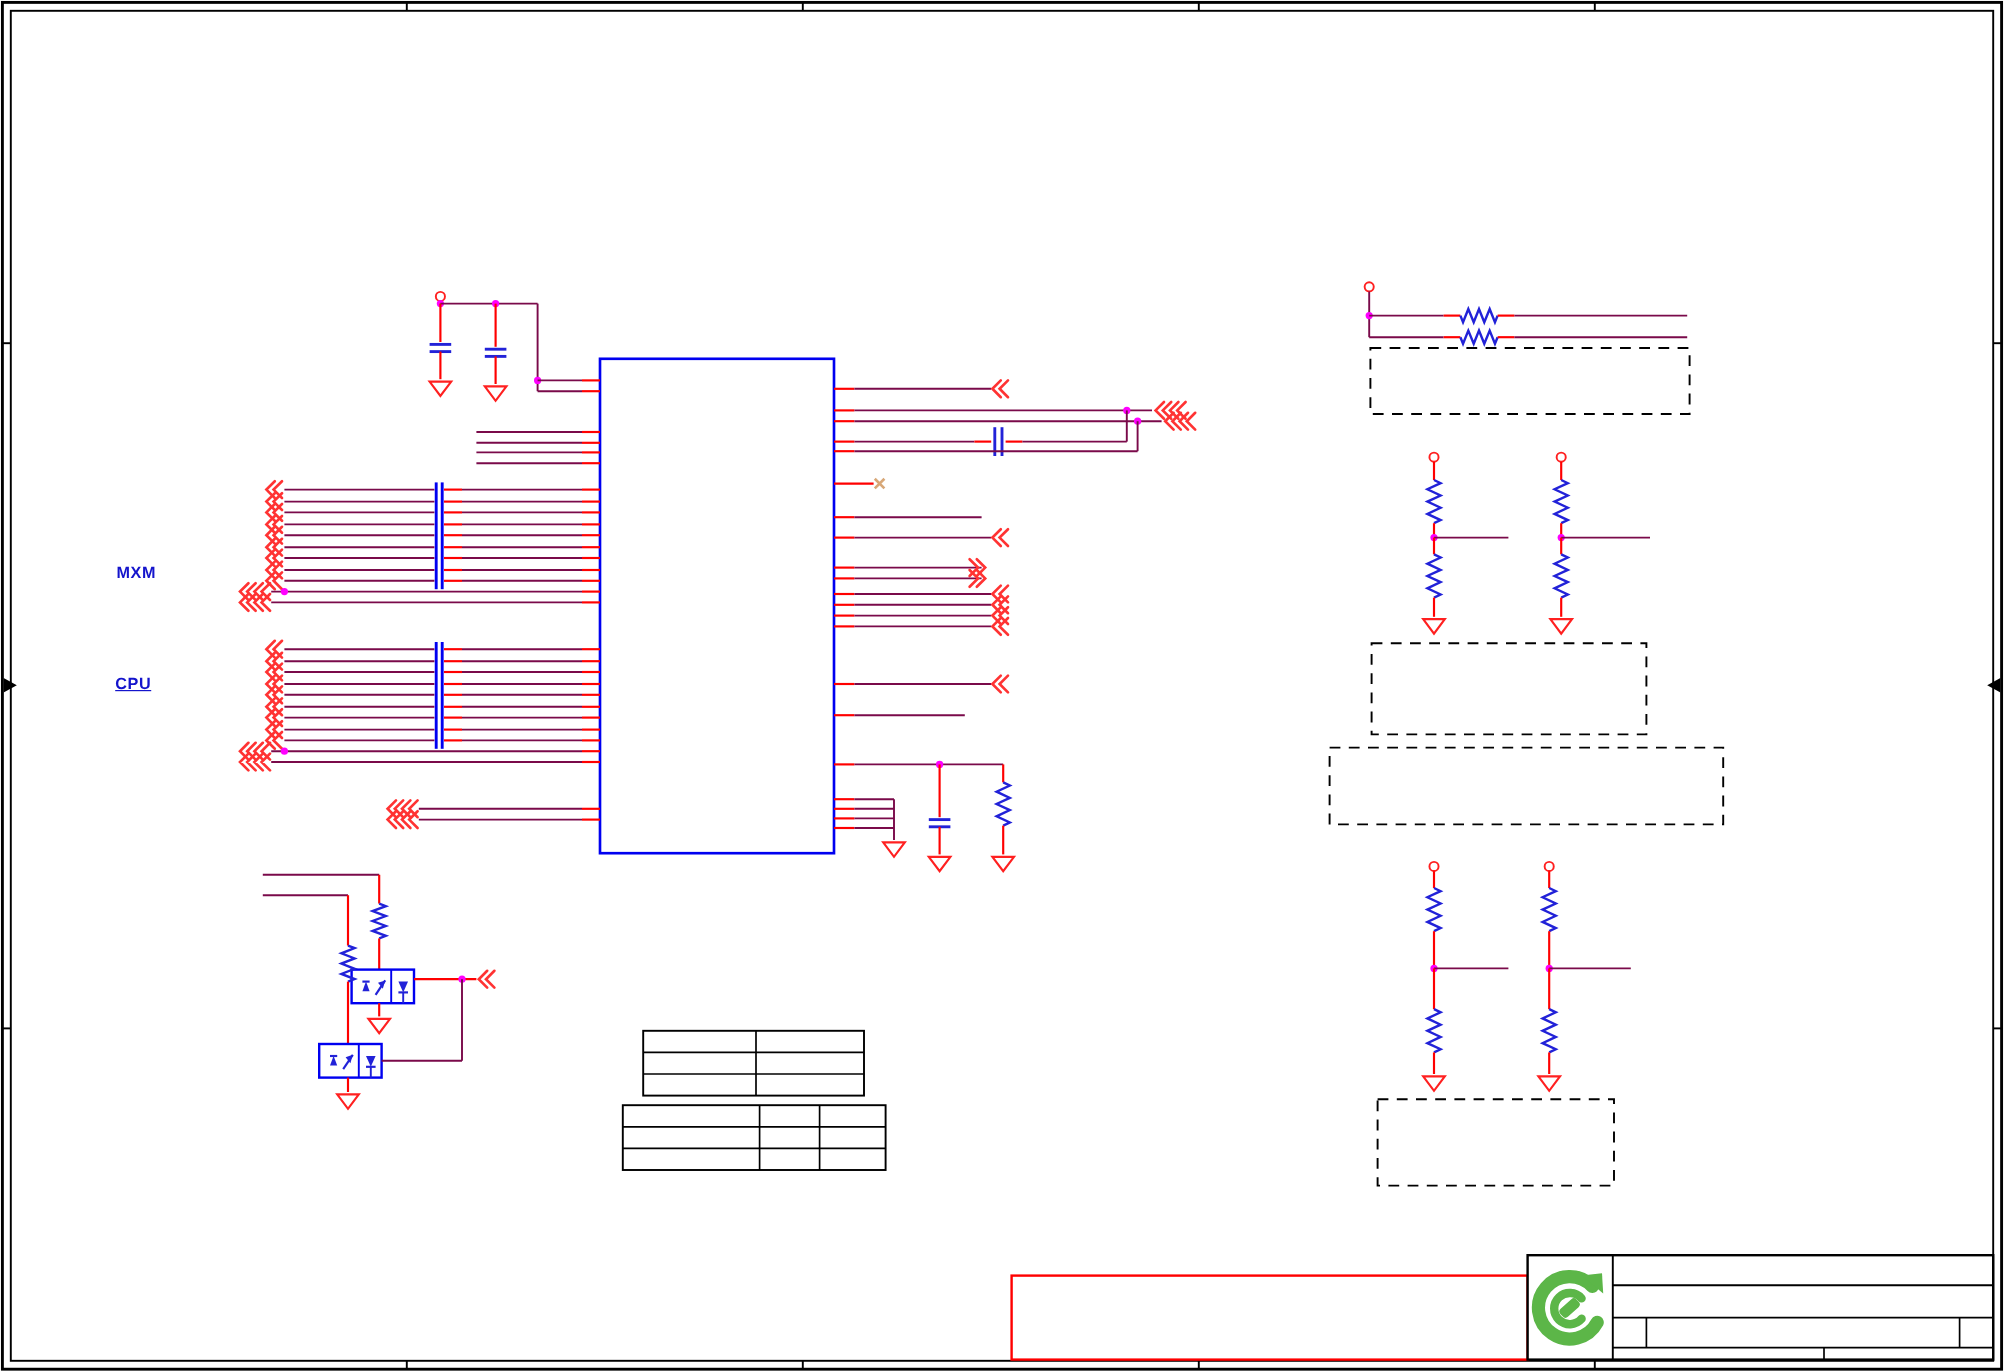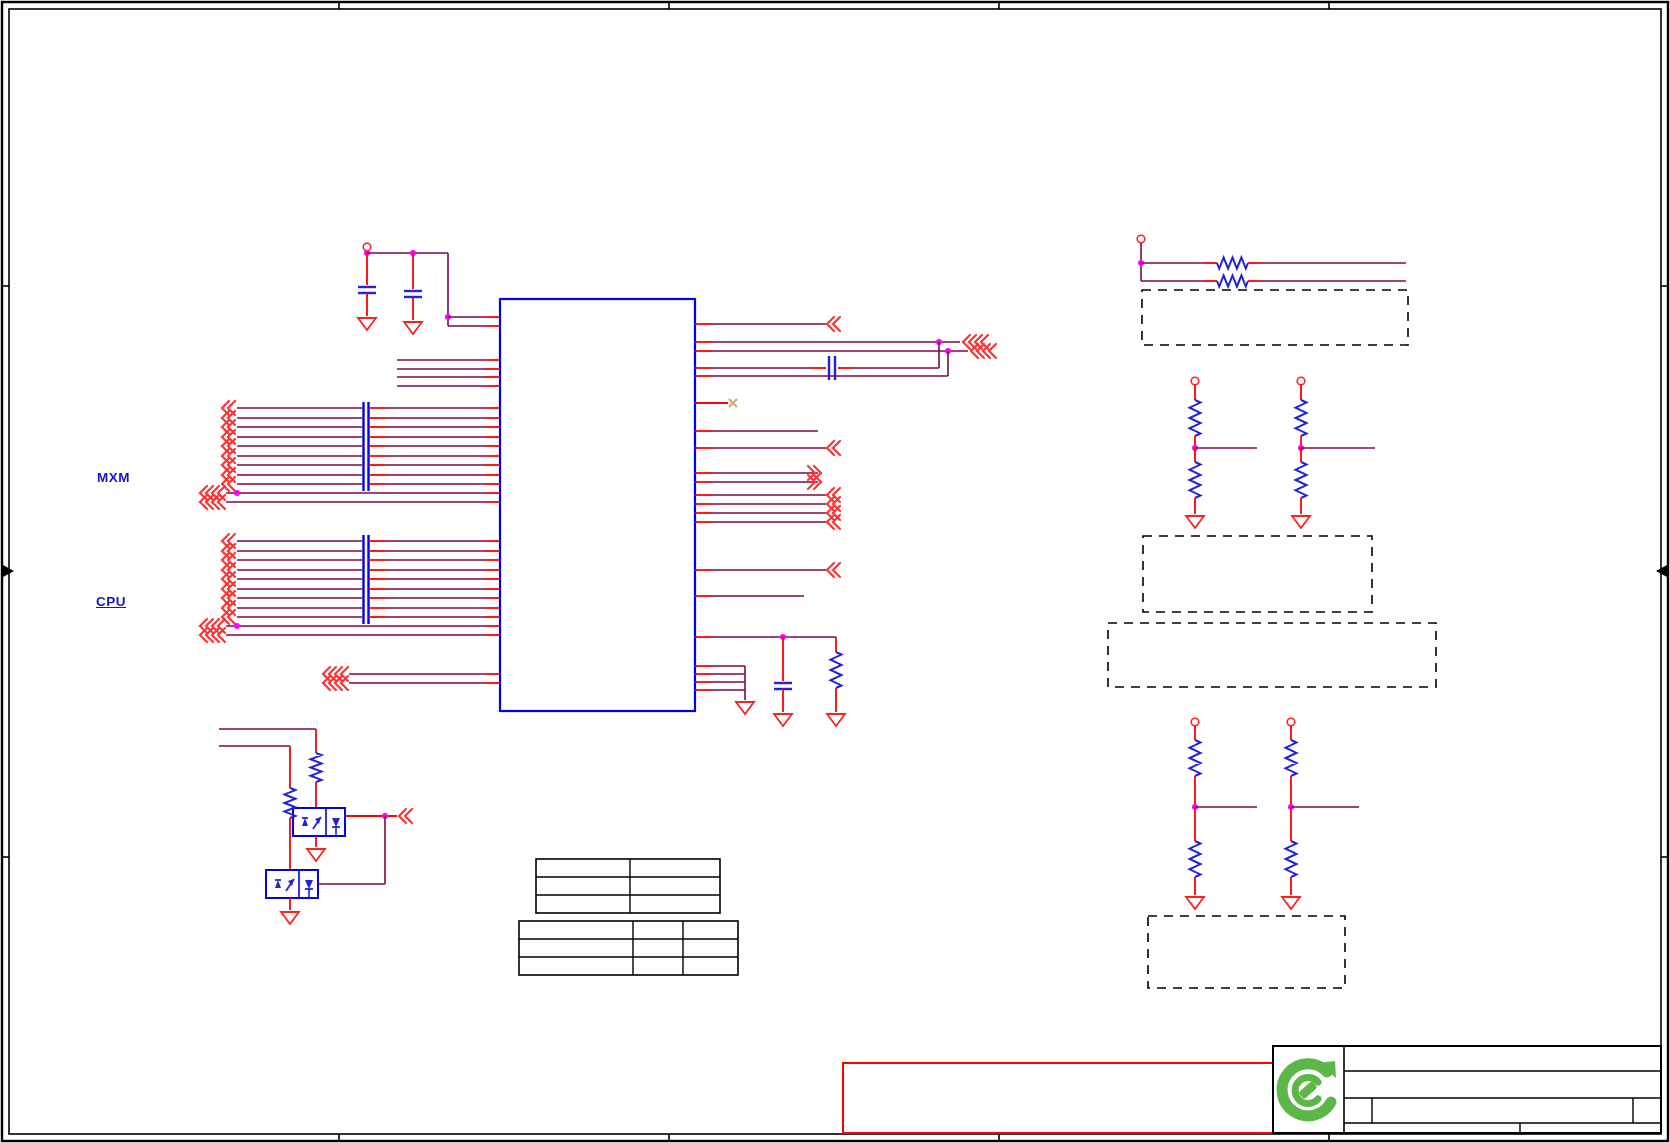--- a/index.html
+++ b/index.html
@@ -395,14 +395,14 @@
         <line x1="1520" y1="1123" x2="1520" y2="1133" stroke="#000000" stroke-width="1.4"></line>
         <g transform="translate(1308,1090)">
           <path d="M 19 -18 A 26 26 0 1 0 23 12" fill="none" stroke="#5cb648" stroke-width="11" stroke-linecap="round"></path>
           <path d="M 10 -8 A 13 13 0 1 0 10 9" fill="none" stroke="#5cb648" stroke-width="7" stroke-linecap="round"></path>
           <rect x="-9" y="-4.5" width="18" height="9" rx="3" fill="#5cb648" transform="rotate(-42)"></rect>
           <polygon points="10,-27 28,-12 27,-29" fill="#5cb648"></polygon>
         </g>
       </g>
     </svg>
   <div class="net-label" style="left:97px;top:424px;margin-top:46px;">MXM</div>
-  <div class="net-label" style="left:96px;top:594px;text-decoration:underline;">CPU</div>
+  <div class="net-label" style="left:96px;top:562px;text-decoration:underline;">CPU</div>
 </div>
 
 </body></html>

